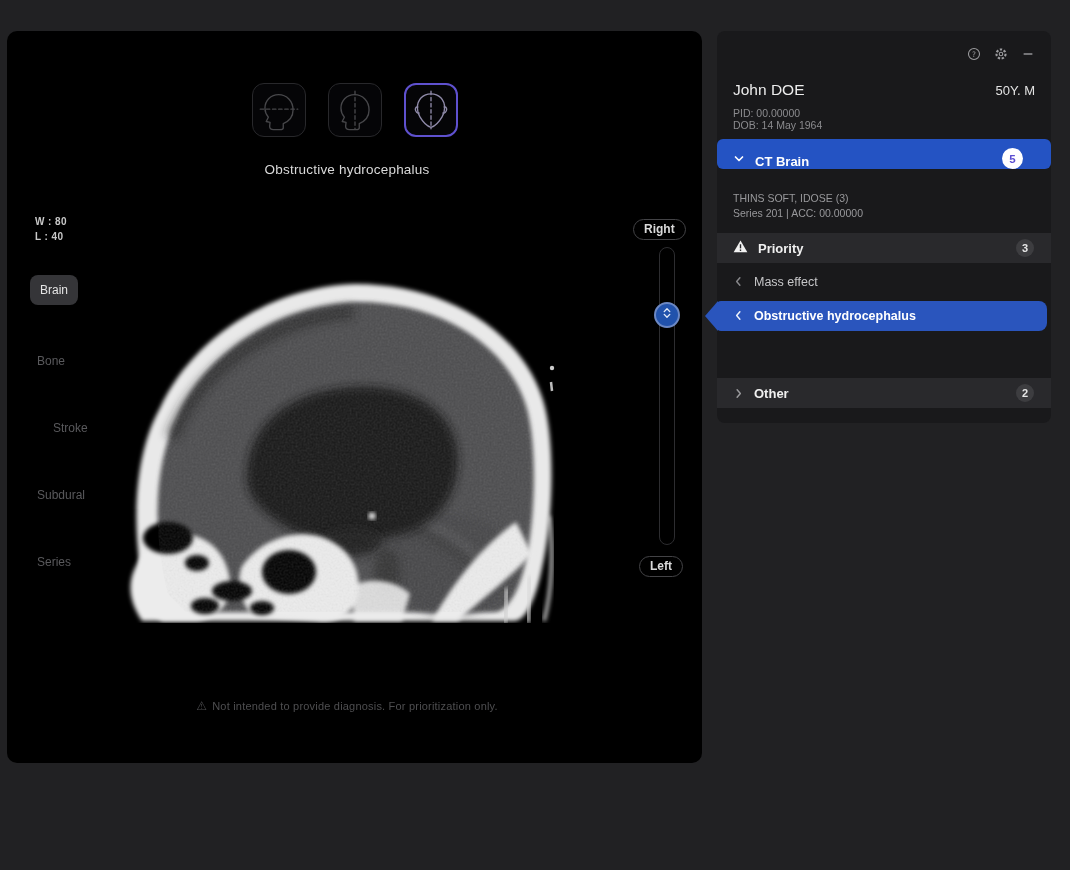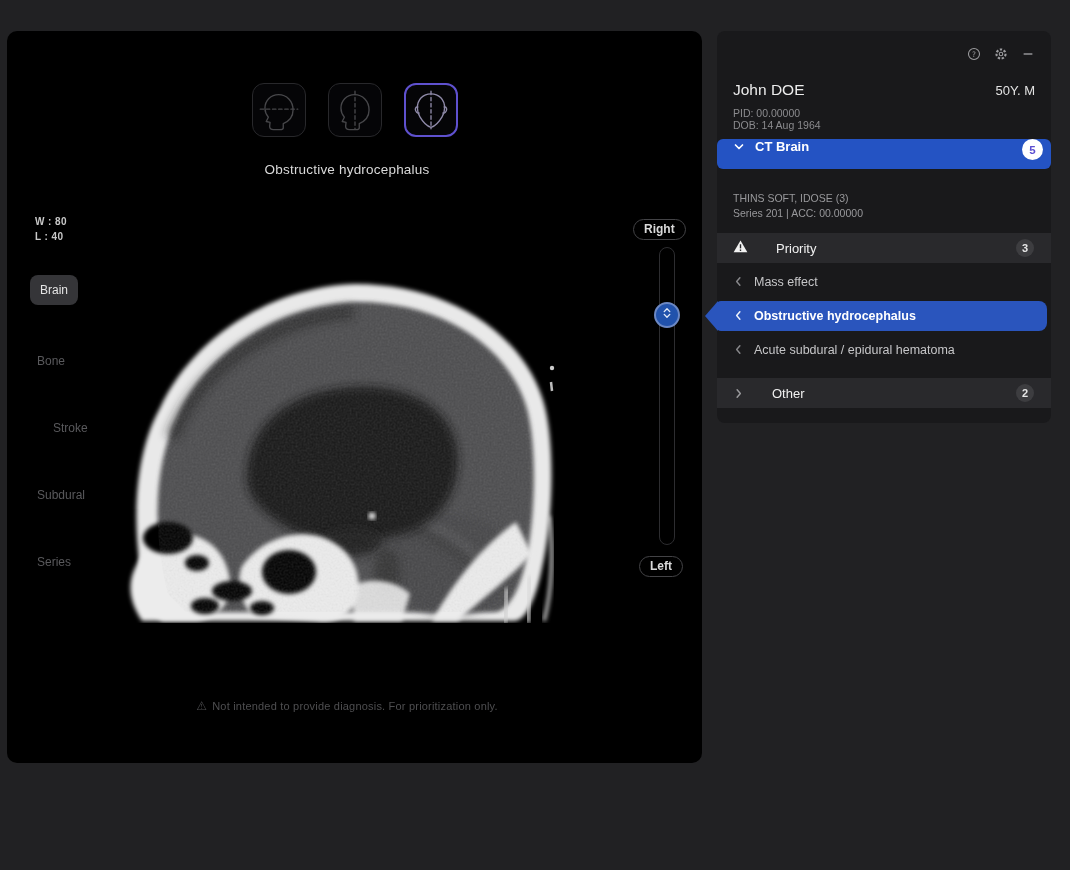--- a/index.html
+++ b/index.html
@@ -52,35 +52,35 @@
   .win-icons span { cursor:pointer; display:flex; }
 
   .pt-row1 { position:absolute; top:50px; left:16px; right:16px; display:flex;
              justify-content:space-between; align-items:center; }
   .pt-name { color:#ececec; font-size:15.5px; font-weight:500; }
   .pt-agesex { color:#e2e2e2; font-size:13px;padding-left:24px; }
   .pt-row2 { position:absolute; top:76px; left:16px; right:16px; display:flex;
              justify-content:space-between; color:#8b8b8e; font-size:10.5px;flex-direction:column; }
 
   .study-bar { position:absolute; top:108px; left:0; right:0; height:30px;
-               background:#2453c3; border-radius:6px; display:flex; align-items:flex-start;
-               padding:0 8px 0 16px; cursor:pointer; }
+               background:#2453c3; border-radius:6px; display:flex; align-items:flex-end;
+               padding:0 28px 0 16px; cursor:pointer; }
   .study-bar .lbl { color:#fff; font-size:13px; font-weight:bold; margin-left:10px; flex:1; }
   .badge-white { width:21px; height:21px; border-radius:50%; background:#fff;
                  color:#5b4ed1; font-size:11.5px; font-weight:bold;
                  display:flex; align-items:center; justify-content:center; }
 
   .series { position:absolute; top:160px; left:16px; color:#98989b; font-size:10.5px;
             line-height:15px; }
 
   .sect-row, .find-row { position:absolute; left:0; right:0; height:30px;
                          display:flex; align-items:center; padding:0 17px 0 16px;
                          cursor:pointer; }
   .sect-row { background:#29292c; }
-  .sect-row .lbl { color:#f0f0f0; font-size:13px; font-weight:normal; margin-left:28px; flex:1; }
+  .sect-row .lbl { color:#f0f0f0; font-size:13px; font-weight:bold; margin-left:10px; flex:1; }
   .badge-dark { width:18px; height:18px; border-radius:50%; background:#3d3d40;
                 color:#e6e6e6; font-size:11px; font-weight:bold;
                 display:flex; align-items:center; justify-content:center; }
   .find-row { color:#87878a; }
   .find-row .lbl { color:#c6c6c8; font-size:12.5px; margin-left:10px; flex:1; }
   .find-row.selected { background:#2a55bd; border-radius:4px 8px 8px 4px; right:4px;
                        color:#eef2fb; }
   .find-row.selected .lbl { color:#fff; font-weight:600; }
   .find-row.selected::before { content:""; position:absolute; left:-12px; top:0;
                        width:13px; height:100%; background:#2a55bd;
@@ -232,21 +232,21 @@
         </svg>
     </span>
   </div>
 
   <div class="pt-row1">
     <span class="pt-name">John DOE</span>
     <span class="pt-agesex">50Y. M</span>
   </div>
   <div class="pt-row2">
     <span>PID: 00.00000</span>
-    <span>DOB: 14 Aug 1964</span>
+    <span>DOB: 14 May 1964</span>
   </div>
 
   <div class="study-bar">
     <span>
       <svg width="12" height="12" viewBox="0 0 12 12">
           <polyline points="2.5,4 6,7.5 9.5,4" fill="none" stroke="#fff" stroke-width="1.7" stroke-linecap="round" stroke-linejoin="round"></polyline>
         </svg>
     </span>
     <span class="lbl">CT Brain</span>
     <span class="badge-white">5</span>
@@ -280,28 +280,20 @@
 
   <div class="find-row selected" style="top:270px;">
     <span>
       <svg width="11" height="11" viewBox="0 0 12 12">
           <polyline points="7.5,2 4,6 7.5,10" fill="none" stroke="currentColor" stroke-width="1.6" stroke-linecap="round" stroke-linejoin="round"></polyline>
         </svg>
     </span>
     <span class="lbl">Obstructive hydrocephalus</span>
   </div>
 
-  <div class="find-row" style="top:304px;">
-    <span>
-      <svg width="11" height="11" viewBox="0 0 12 12">
-          <polyline points="7.5,2 4,6 7.5,10" fill="none" stroke="currentColor" stroke-width="1.6" stroke-linecap="round" stroke-linejoin="round"></polyline>
-        </svg>
-    </span>
-    <span class="lbl">Acute subdural / epidural hematoma</span>
-  </div>
 
   <div class="sect-row" style="top:347px;">
     <span style="color:#9a9a9d; display:flex;">
       <svg width="11" height="11" viewBox="0 0 12 12">
           <polyline points="4.5,2 8,6 4.5,10" fill="none" stroke="currentColor" stroke-width="1.6" stroke-linecap="round" stroke-linejoin="round"></polyline>
         </svg>
     </span>
     <span class="lbl">Other</span>
     <span class="badge-dark">2</span>
   </div>

